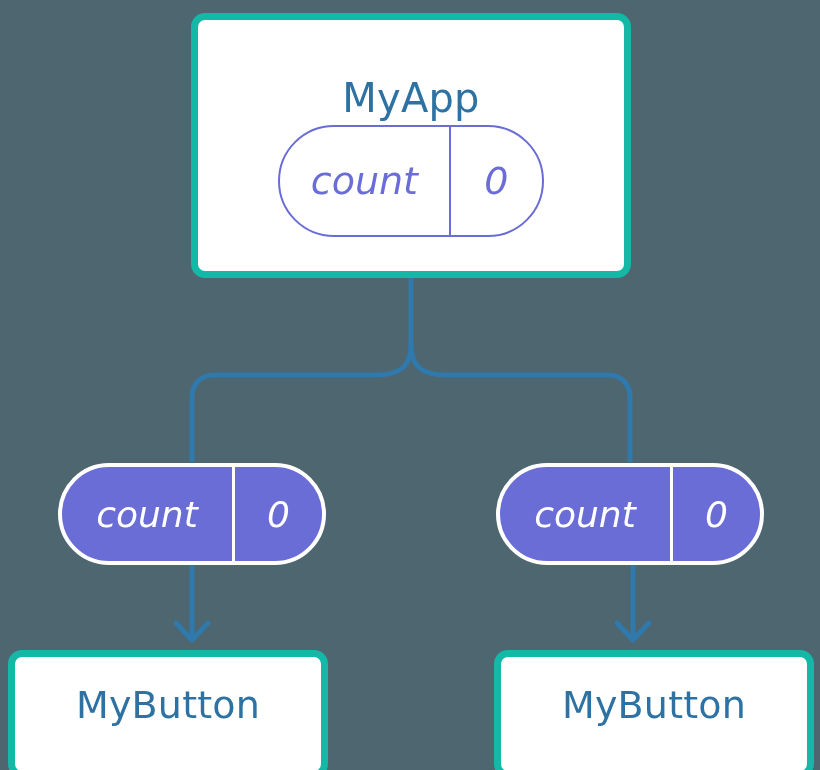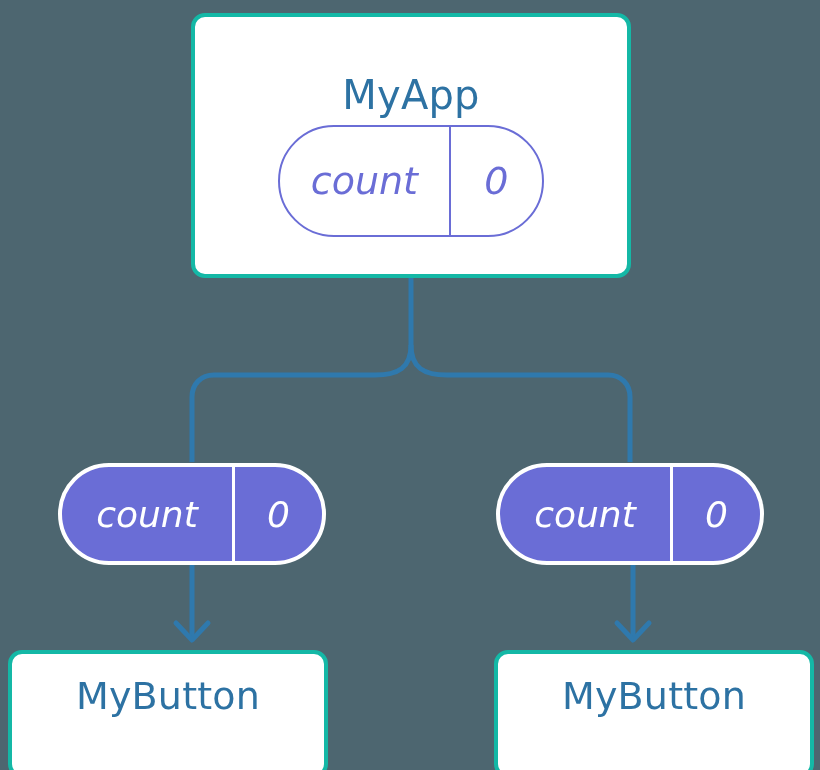--- a/index.html
+++ b/index.html
@@ -26,21 +26,21 @@
     width: 820px;
     height: 770px;
     pointer-events: none;
   }
 
   
   .component-box {
     position: absolute;
     box-sizing: border-box;
     background: #ffffff;
-    border: 4px solid #14b8a6;
+    border: 7px solid #14b8a6;
     border-radius: 14px;
     z-index: 2;
   }
   .component-title {
     position: absolute;
     width: 100%;
     text-align: center;
     color: #2d72a3;
     font-weight: 400;
     letter-spacing: 0.2px;
@@ -64,21 +64,21 @@
     width: 320px;
     height: 128px;
   }
   #box-mybutton-right {
     left: 494px;
     top: 650px;
     width: 320px;
     height: 128px;
   }
   .leaf-title {
-    top: 20px;
+    top: 26px;
     font-size: 38px;
   }
 
   
   .state-pill {
     position: absolute;
     box-sizing: border-box;
     display: flex;
     align-items: stretch;
     border-radius: 999px;

